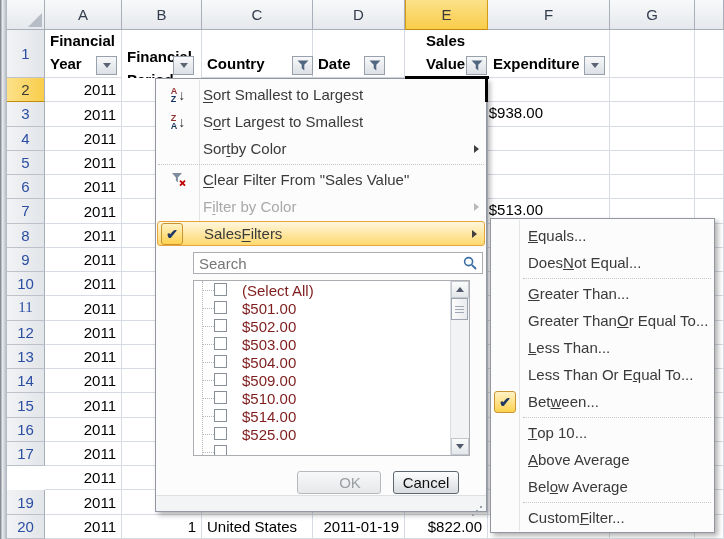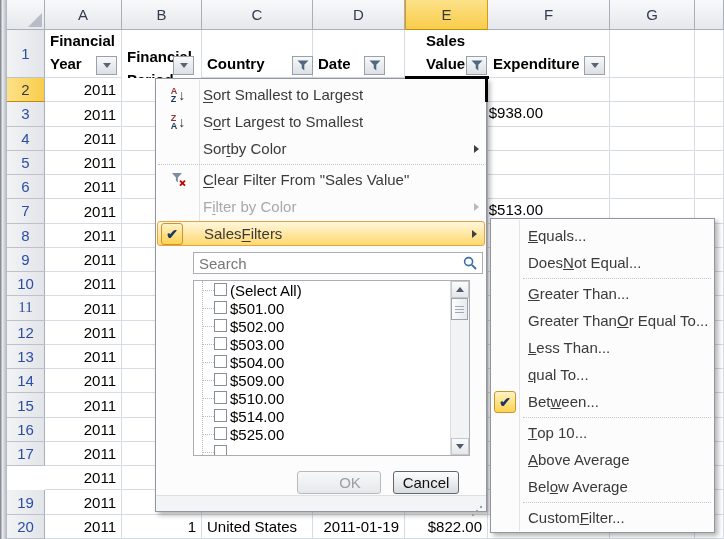--- a/index.html
+++ b/index.html
@@ -81,21 +81,21 @@
   .mag{position:absolute;right:4px;top:3px;}
 
   
   #value-list{position:absolute;left:37px;top:201px;width:277px;height:176px;box-sizing:border-box;
     border:1px solid #ABADB3;background:#fff;overflow:hidden;}
   .vdots{position:absolute;left:8px;top:0;bottom:0;width:1px;border-left:1px dotted #B8B8B8;}
   .vrow{height:18px;position:relative;display:flex;align-items:center;}
   .vrow::before{content:"";position:absolute;left:8px;width:12px;top:50%;border-top:1px dotted #B8B8B8;}
   .vcheck{position:absolute;left:20px;top:2px;width:13px;height:13px;box-sizing:border-box;
     border:1px solid #898F98;background:#fff;}
-  .vlabel{position:absolute;left:36px;font-size:15px;color:#000000;white-space:nowrap;}
+  .vlabel{position:absolute;left:48px;font-size:15px;color:#7f1d1d;white-space:nowrap;}
   
   .vscroll{position:absolute;right:0;top:0;bottom:0;width:18px;background:#F2F3F5;border-left:1px solid #D9DCE0;}
   .sbtn{position:absolute;left:0;right:0;height:17px;background:linear-gradient(#FAFBFB,#E4E7EA);
     border:1px solid #C3C8CE;box-sizing:border-box;display:flex;align-items:center;justify-content:center;}
   .sbtn.up{top:0}.sbtn.down{bottom:0}
   .tri-up{width:0;height:0;border-left:4px solid transparent;border-right:4px solid transparent;border-bottom:5px solid #51596A;}
   .tri-down{width:0;height:0;border-left:4px solid transparent;border-right:4px solid transparent;border-top:5px solid #51596A;}
   .sthumb{position:absolute;left:0;top:17px;width:17px;height:22px;box-sizing:border-box;
     background:linear-gradient(to right,#FDFDFD,#E8EAED);border:1px solid #9BA3AF;}
   .sthumb::after{content:"";position:absolute;left:3px;right:3px;top:7px;height:7px;
@@ -509,20 +509,21 @@
           <span>Greater Than </span>
           <u>O</u>
           <span>r Equal To...</span>
         </div>
         <div class="smitem">
           <span></span>
           <u>L</u>
           <span>ess Than...</span>
         </div>
         <div class="smitem">
+          <span>Less Than Or E</span>
           <u>q</u>
           <span>ual To...</span>
         </div>
         <div class="smitem">
           <div class="checkbox-amber">✔</div>
           <span>Bet</span>
           <u>w</u>
           <span>een...</span>
         </div>
         <div class="smsep"></div>

